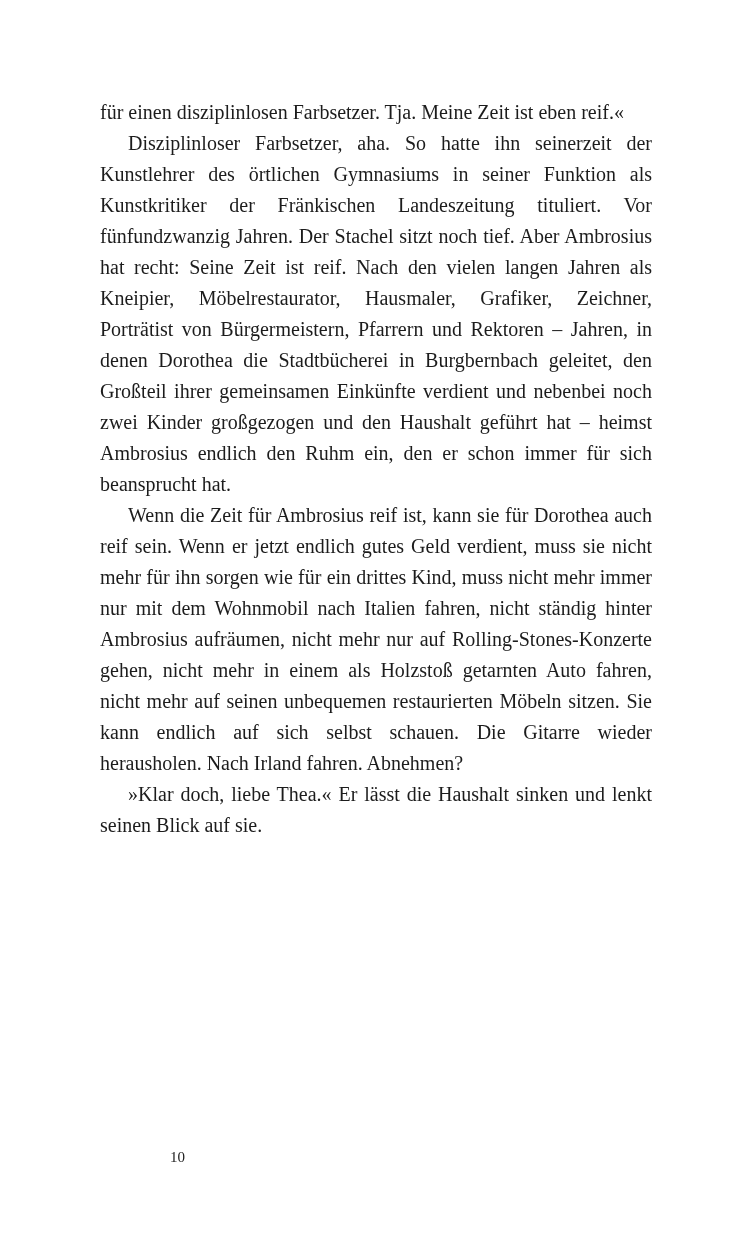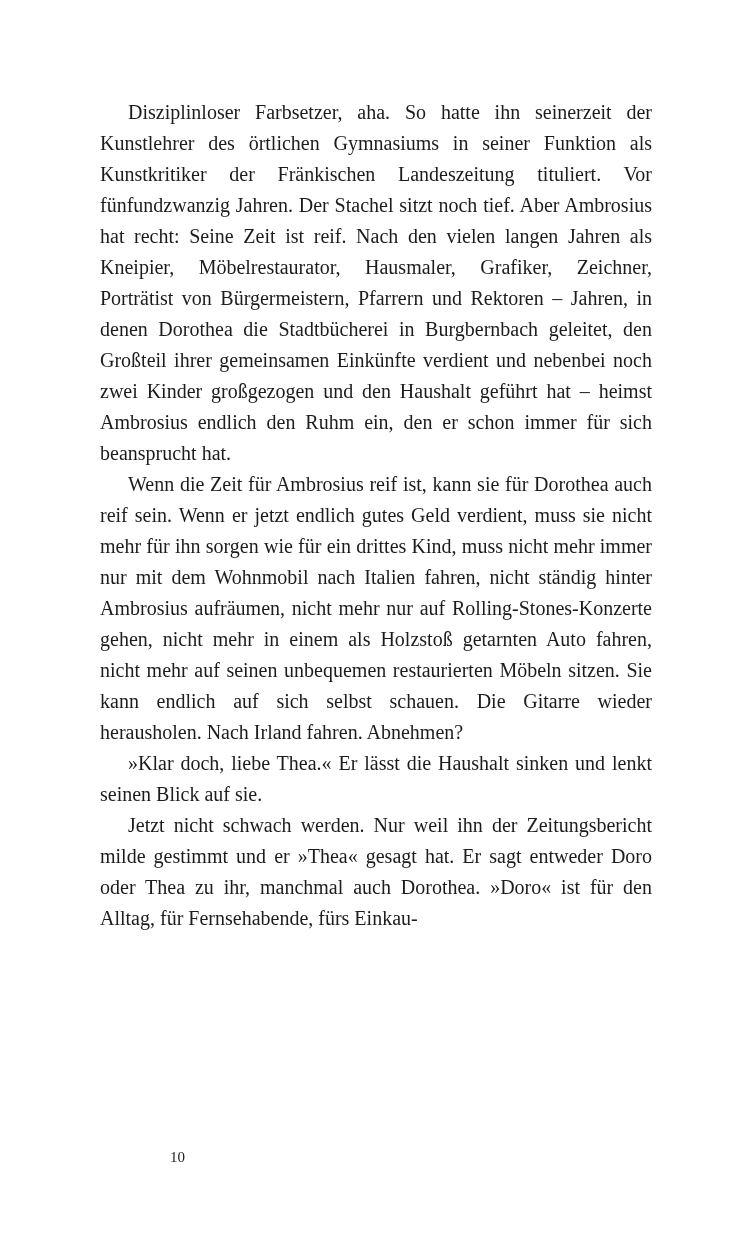--- a/index.html
+++ b/index.html
@@ -44,27 +44,27 @@
       color: #222222;
     }
   </style>
 </head>
 <body>
 
 <div class="book-page">
 
   <div class="text-column">
 
+    <p class="para"><span>für einen disziplinlosen Farbsetzer. Tja. Meine Zeit ist eben reif.«</span></p>
 
     <p class="para indent"><span>Disziplinloser Farbsetzer, aha. So hatte ihn seinerzeit der Kunstlehrer des örtlichen Gymnasiums in seiner Funktion als Kunstkritiker der </span><span class="em">Fränkischen Landeszeitung</span><span> tituliert. Vor fünfundzwanzig Jahren. Der Stachel sitzt noch tief. Aber Ambrosius hat recht: Seine Zeit ist reif. Nach den vielen langen Jahren als Kneipier, Möbelrestaurator, Hausmaler, Grafiker, Zeichner, Porträtist von Bürgermeistern, Pfarrern und Rektoren – Jahren, in denen Dorothea die Stadtbücherei in Burgbernbach geleitet, den Großteil ihrer gemeinsamen Einkünfte verdient und nebenbei noch zwei Kinder großgezogen und den Haushalt geführt hat – heimst Ambrosius endlich den Ruhm ein, den er schon immer für sich beansprucht hat.</span></p>
 
     <p class="para indent"><span>Wenn die Zeit für Ambrosius reif ist, kann sie für Dorothea auch reif sein. Wenn er jetzt endlich gutes Geld verdient, muss sie nicht mehr für ihn sorgen wie für ein drittes Kind, muss nicht mehr immer nur mit dem Wohnmobil nach Italien fahren, nicht ständig hinter Ambrosius aufräumen, nicht mehr nur auf Rolling-Stones-Konzerte gehen, nicht mehr in einem als Holzstoß getarnten Auto fahren, nicht mehr auf seinen unbequemen restaurierten Möbeln sitzen. Sie kann endlich auf sich selbst schauen. Die Gitarre wieder herausholen. Nach Irland fahren. Abnehmen?</span></p>
 
 
     <p class="para indent"><span>»Klar doch, liebe Thea.« Er lässt die Haushalt sinken und lenkt seinen Blick auf sie.</span></p>
 
-    <p class="para indent"><span class="em">Jetzt nicht schwach werden.</span><span> Nur weil ihn der Zeitungsbericht milde gestimmt und er »Thea« gesagt hat. Er sagt entweder Doro oder Thea zu ihr, manchmal auch Dorothea. »Doro« ist für den Alltag, für Fernsehabende, fürs Einkau-</span></p>
 
   </div>
 
   <div class="page-number">10</div>
 
 </div>
 
 </body></html>

